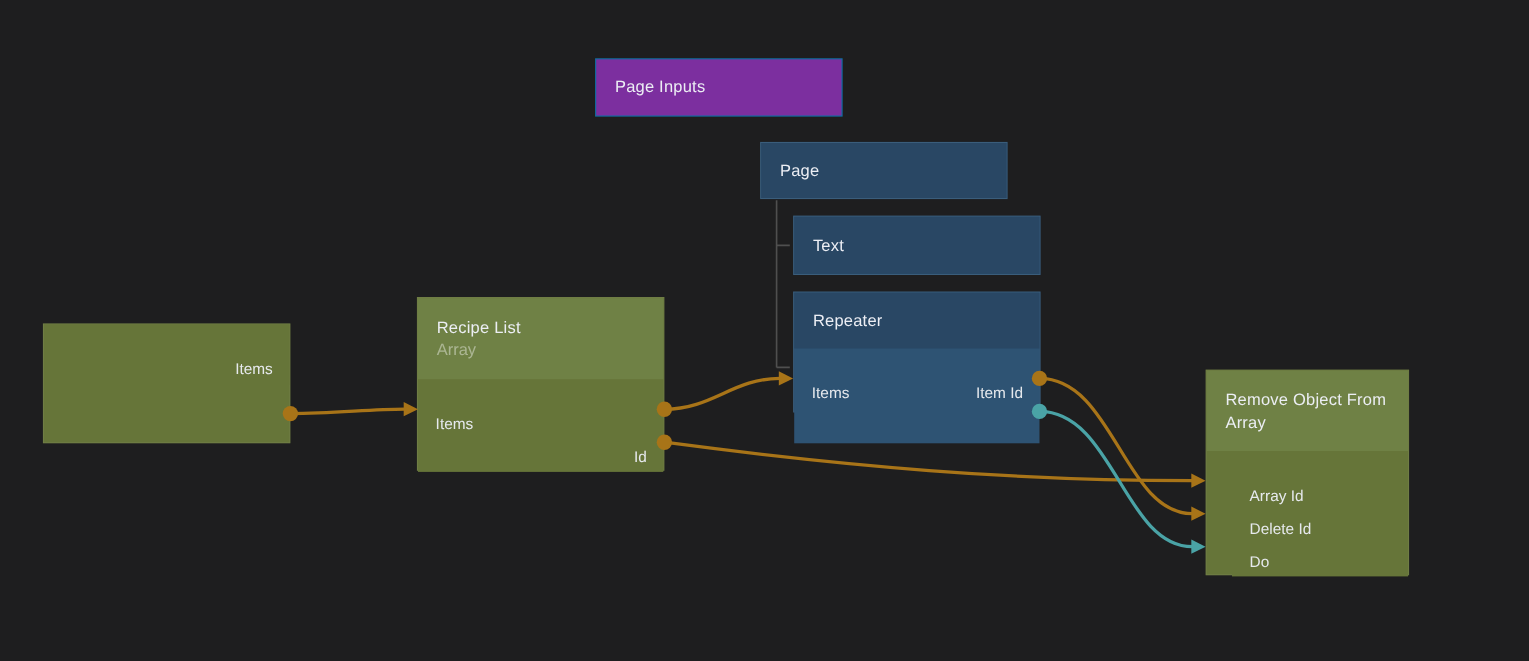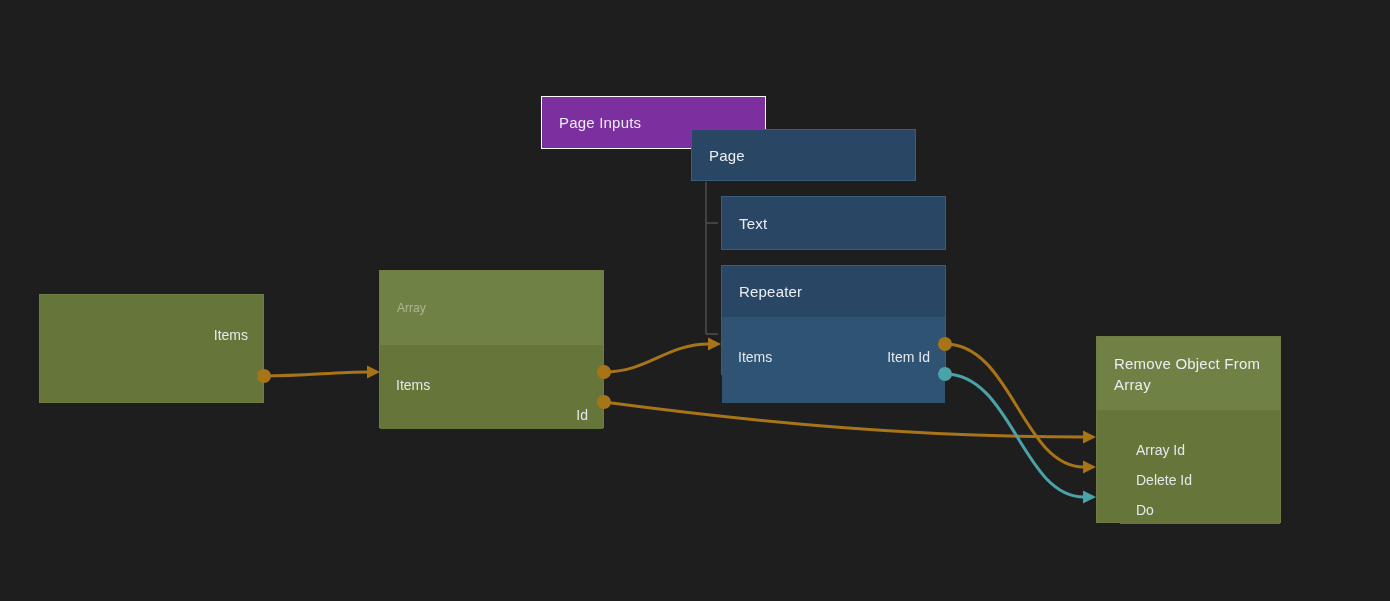--- a/index.html
+++ b/index.html
@@ -23,21 +23,21 @@
     justify-content:center;
     padding:0 17px;
   }
   .node .title{
     font-size:15px;
     letter-spacing:0.2px;
     line-height:21px;
     color:#eceef4;
   }
   .node .subtitle{
-    font-size:12px;
+    font-size:15px;
     line-height:20px;
     color:rgba(255,255,255,0.42);
   }
   .node .body{
     box-sizing:border-box;
     padding-top:25px;
   }
   .port-row{
     position:relative;
     height:30px;
@@ -48,21 +48,21 @@
   .port-row .pl{position:absolute;left:16px;top:0;}
   .port-row .pr{position:absolute;right:15px;top:0;}
   
   .green  .header{background:#6f8145;}
   .green  .body  {background:#667539;}
   .green  {background:#667539;}
   .blue   .header{background:#294764;}
   .blue   .body  {background:#2e5373;}
   .blue   {background:#2e5373;}
   .purple .header{background:#7c2f9f;}
-  .purple {background:#ffffff;margin-top:43px;}
+  .purple {background:#0369a1;}
   #wires{
     position:absolute;left:0;top:0;
     width:1390px;height:601px;
     pointer-events:none;
     z-index:5;
   }
   #wires .clickable{pointer-events:stroke;}
 </style>
 </head>
 <body>
@@ -102,20 +102,21 @@
   <div class="node green" style="left:39px;top:294px;width:225px;height:109px;">
     <div class="body" style="height:55px;">
       <div class="port-row">
         <span class="pr">Items</span>
       </div>
     </div>
   </div>
 
   <div class="node green" style="left:379px;top:270px;width:225px;height:158px;">
     <div class="header" style="height:74px;">
+      <div class="title">Recipe List</div>
       <div class="subtitle">Array</div>
     </div>
     <div class="body" style="height:84px;">
       <div class="port-row">
         <span class="pl">Items</span>
       </div>
       <div class="port-row">
         <span class="pr">Id</span>
       </div>
     </div>

